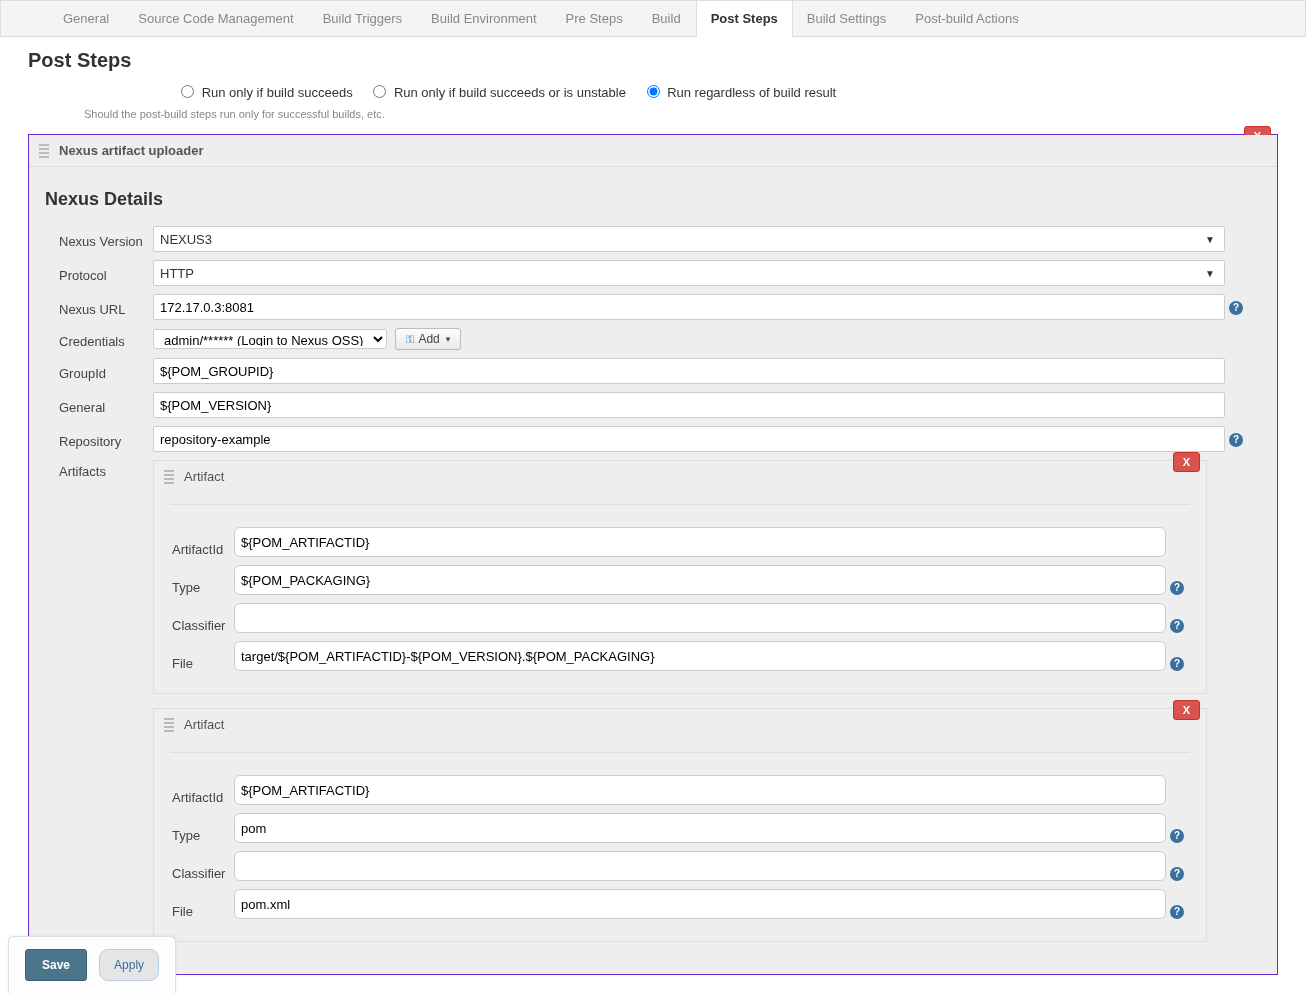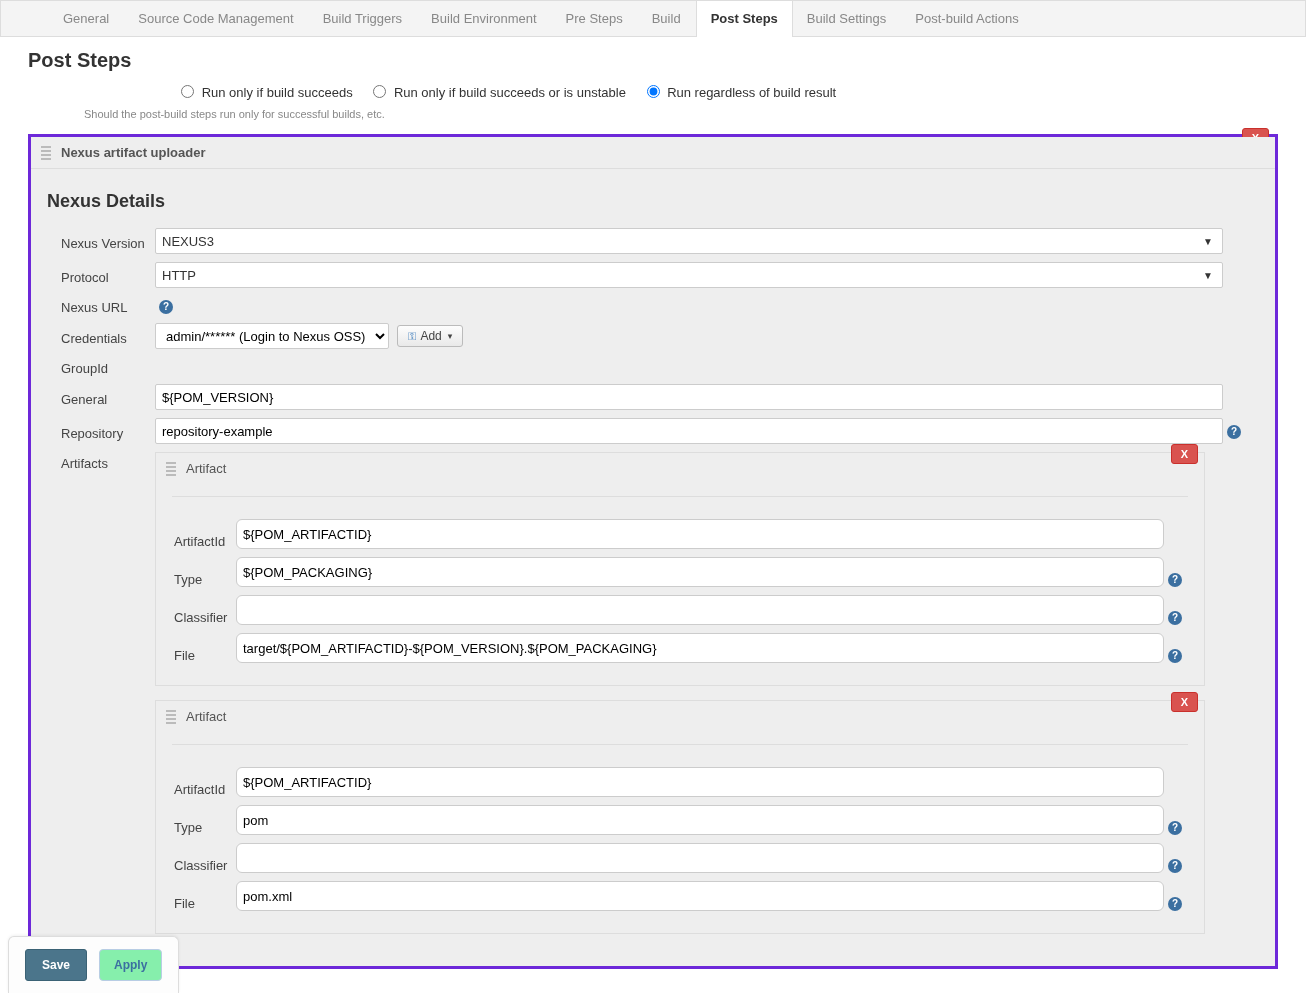--- a/index.html
+++ b/index.html
@@ -15,58 +15,58 @@
   h2.section-title { margin:12px 0 10px 28px; font-size:20px; font-weight:bold; color:#333; }
   h3.sub-section-title { margin:14px 0 12px 16px; font-size:18px; font-weight:bold; color:#333; }
 
   
   .run-cond { margin-left:176px; margin-top:6px; }
   .run-cond label { margin-right:12px; font-size:13px; color:#333; }
   .run-cond input[type=radio] { margin-right:4px; vertical-align:-1px; }
   .run-cond-help { margin-left:84px; margin-top:8px; font-size:11px; color:#888; }
 
   
-  .panel { margin:14px 28px 0 28px; border:3px solid #6d28d9; background:#f9a8d4; position:relative; }
+  .panel { margin:14px 28px 0 28px; border:1px solid #6d28d9; background:#f9a8d4; position:relative; }
   .panel-header { display:flex; align-items:center; padding:8px 10px; border-bottom:1px solid #ddd; background:#eee; position:relative; }
   .drag-handle { width:10px; height:14px; background:repeating-linear-gradient(#bbb,#bbb 2px,#eee 2px,#eee 4px); margin-right:10px; }
   .panel-title { font-weight:bold; color:#555; font-size:13px; }
   .close-btn { position:absolute; right:6px; top:-9px; background:#d9534f; color:#fff; font-weight:bold; font-size:11px; padding:2px 9px; border-radius:3px; border:1px solid #c9302c; cursor:pointer; line-height:14px; }
 
   .panel-body { background:#eee; padding:8px 0 14px 0; }
 
   
   .form-row { display:flex; align-items:center; padding:4px 30px; }
   .form-label { width:94px; min-width:94px; color:#444; font-size:13px; padding-top:4px; }
   .form-control { flex:1; }
   .form-control input[type=text], .form-control select.full, .form-control .select-like { width:100%; height:26px; padding:2px 6px; font-size:13px; border:1px solid #ccc; background:#fff; border-radius:2px; }
   .select-like { display:flex; align-items:center; justify-content:space-between; cursor:pointer; }
   .select-caret { font-size:10px; color:#333; padding-right:3px; }
   .help-icon-cell { width:22px; text-align:center; }
   .help-icon { display:inline-block; width:14px; height:14px; border-radius:50%; background:#3b6fa0; color:#fff; font-size:10px; font-weight:bold; text-align:center; line-height:14px; cursor:pointer; }
 
-  .inline-select { height:26px; padding:2px 6px; font-size:13px; border:1px solid #ccc; background:#fff; border-radius:2px; }
+  .inline-select { height:20px; padding:2px 6px; font-size:13px; border:1px solid #ccc; background:#fff; border-radius:2px; }
   .add-btn { display:inline-flex; align-items:center; gap:4px; margin-left:8px; padding:3px 10px; font-size:12px; background:linear-gradient(#fdfdfd,#e9e9e9); border:1px solid #bbb; border-radius:3px; cursor:pointer; color:#444; }
   .add-btn .key-icon { color:#2d72b8; font-size:11px; }
   .add-btn .caret { font-size:9px; margin-left:2px; }
 
   
   .artifact-container { margin-left:152px; margin-right:18px; }
   .artifact-panel { border:1px solid #ddd; background:#eee; margin-bottom:14px; position:relative; }
   .artifact-header { display:flex; align-items:center; padding:8px 10px; position:relative; }
   .artifact-body { padding:8px 0 18px 0; background:#eee; }
   .artifact-divider { border-top:1px solid #ddd; margin:4px 16px 18px 16px; }
   .artifact-row { display:flex; align-items:flex-end; padding:4px 18px; }
   .artifact-label { width:62px; min-width:62px; color:#444; font-size:13px; }
   .artifact-control { flex:1; }
   .artifact-control input[type=text] { width:100%; height:30px; padding:2px 6px; font-size:13px; border:1px solid #ccc; background:#fff; border-radius:6px; }
 
   
   .bottom-bar { position:fixed; left:8px; bottom:0; background:#fdfdfd; border:1px solid #ddd; border-bottom:none; border-radius:6px 6px 0 0; padding:12px 16px; display:flex; gap:12px; box-shadow:0 -1px 3px rgba(0,0,0,0.06); }
   .btn-save { background:#4b758b; color:#fff; border:1px solid #3b6275; padding:8px 16px; font-size:12px; font-weight:bold; border-radius:3px; cursor:pointer; }
-  .btn-apply { background:#86efac; color:#3b6fa0; border:1px solid #b8cde4; padding:8px 14px; font-size:12px; font-weight:bold; border-radius:4px; cursor:pointer; }
+  .btn-apply { background:#e5e5e5; color:#3b6fa0; border:1px solid #b8cde4; padding:8px 14px; font-size:12px; font-weight:normal; border-radius:9px; cursor:pointer; }
 </style>
 </head>
 <body>
 
 <div class="tabs">
   <div class="tab">General</div>
   <div class="tab">Source Code Management</div>
   <div class="tab">Build Triggers</div>
   <div class="tab">Build Environment</div>
   <div class="tab">Pre Steps</div>
@@ -121,40 +121,46 @@
         <div class="select-like">
           <span>HTTP</span>
           <span class="select-caret">▼</span>
         </div>
       </div>
       <div class="help-icon-cell"></div>
     </div>
 
     <div class="form-row">
       <div class="form-label">Nexus URL</div>
+      <div class="form-control">
+        <input type="text" value="172.17.0.3:8081" style="">
+      </div>
       <div class="help-icon-cell"><span class="help-icon">?</span></div>
     </div>
 
     <div class="form-row">
       <div class="form-label">Credentials</div>
       <div class="form-control" style="display:flex;align-items:center;">
         <select class="inline-select">
           <option>admin/****** (Login to Nexus OSS)</option>
         </select>
         <button class="add-btn">
           <span class="key-icon">⚿</span>
           <span>Add</span>
             <span class="caret">▾</span>
         </button>
       </div>
       <div class="help-icon-cell"></div>
     </div>
 
     <div class="form-row">
       <div class="form-label">GroupId</div>
+      <div class="form-control">
+        <input type="text" value="${POM_GROUPID}" style="">
+      </div>
       <div class="help-icon-cell"></div>
     </div>
 
     <div class="form-row">
       <div class="form-label">General</div>
       <div class="form-control">
         <input type="text" value="${POM_VERSION}" style="">
       </div>
       <div class="help-icon-cell"></div>
     </div>

